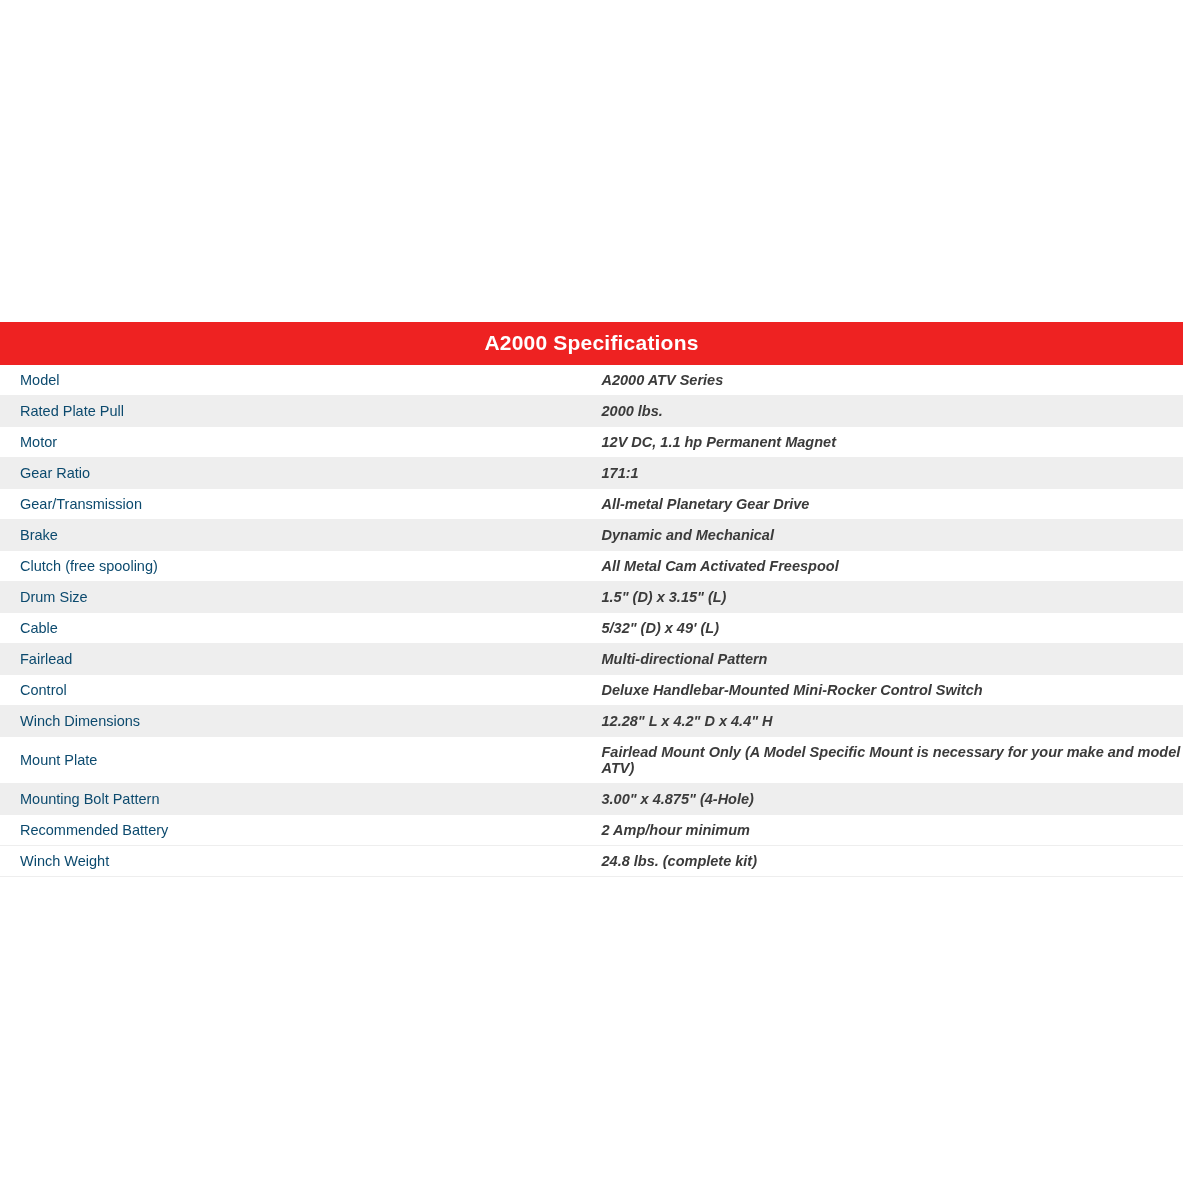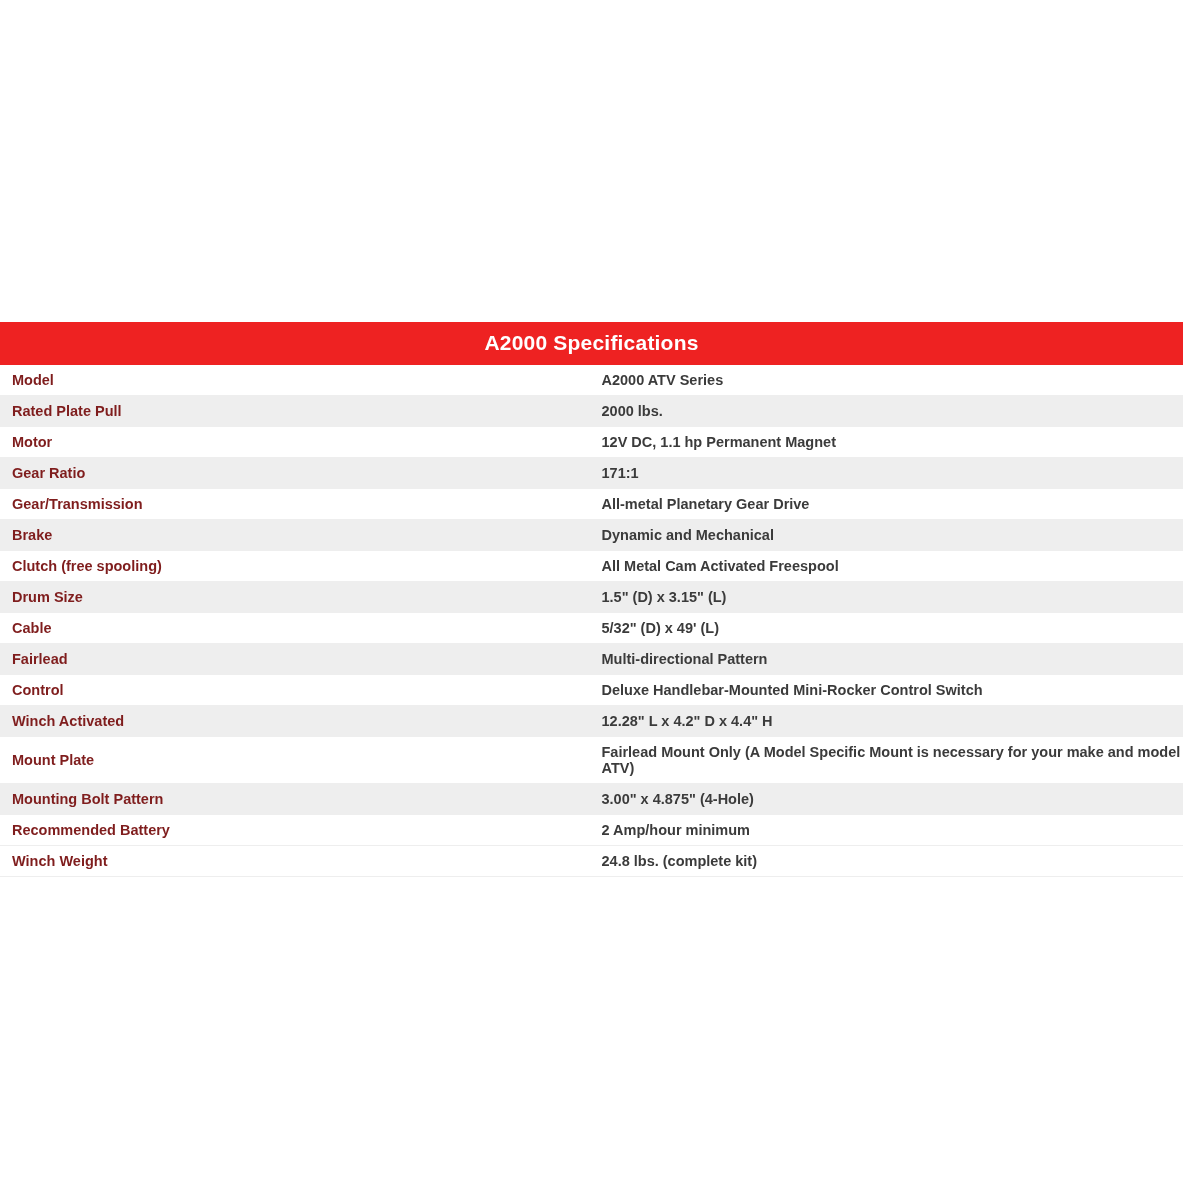--- a/index.html
+++ b/index.html
@@ -40,30 +40,31 @@
     letter-spacing: 0.2px;
   }
   table.spec-table td {
     font-size: 14.5px;
     padding: 7px 0 7px 0;
     vertical-align: middle;
     border-bottom: 1px solid #eeeeee;
   }
   table.spec-table td.label {
     width: 208px;
-    color: #7f1d1d;
-    font-weight: bold;
-    padding-left: 12px;
+    color: #0c4a6e;
+    font-weight: normal;
+    padding-left: 20px;
     box-sizing: border-box;
   }
   table.spec-table td.value {
     color: #3b3b3b;
     font-weight: bold;
     padding-left: 10px;
     box-sizing: border-box;
+    font-style: italic;
   }
   table.spec-table tr.row-odd td {
     background: #ffffff;
   }
   table.spec-table tr.row-even td {
     background: #eeeeee;
   }
 </style>
 </head>
 <body>
@@ -115,21 +116,21 @@
           </tr>
           <tr class="row-even">
             <td class="label">Fairlead</td>
             <td class="value">Multi-directional Pattern</td>
           </tr>
           <tr class="row-odd">
             <td class="label">Control</td>
             <td class="value">Deluxe Handlebar-Mounted Mini-Rocker Control Switch</td>
           </tr>
           <tr class="row-even">
-            <td class="label">Winch Activated</td>
+            <td class="label">Winch Dimensions</td>
             <td class="value">12.28" L x 4.2" D x 4.4" H</td>
           </tr>
           <tr class="row-odd">
             <td class="label">Mount Plate</td>
             <td class="value">Fairlead Mount Only (A Model Specific Mount is necessary for your make and model ATV)</td>
           </tr>
           <tr class="row-even">
             <td class="label">Mounting Bolt Pattern</td>
             <td class="value">3.00" x 4.875" (4-Hole)</td>
           </tr>

